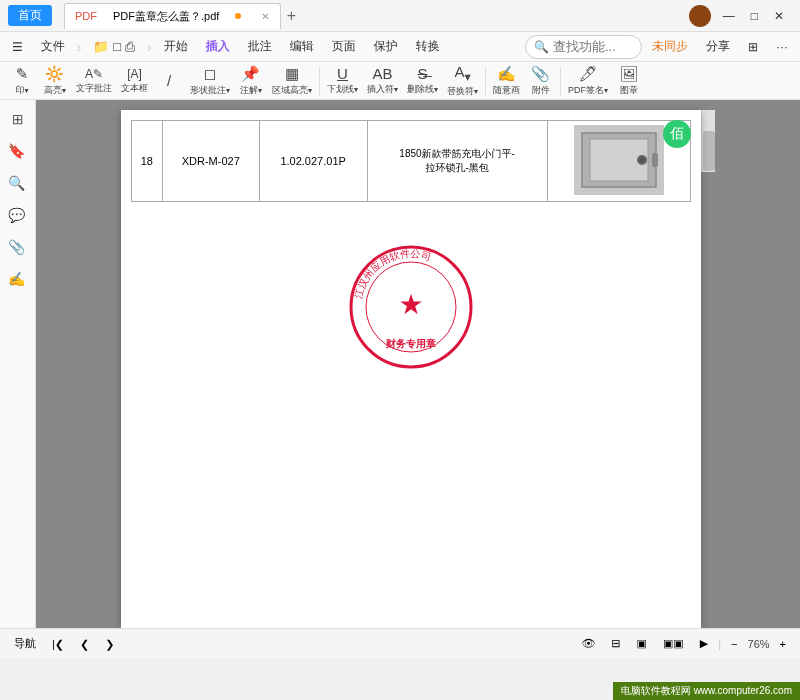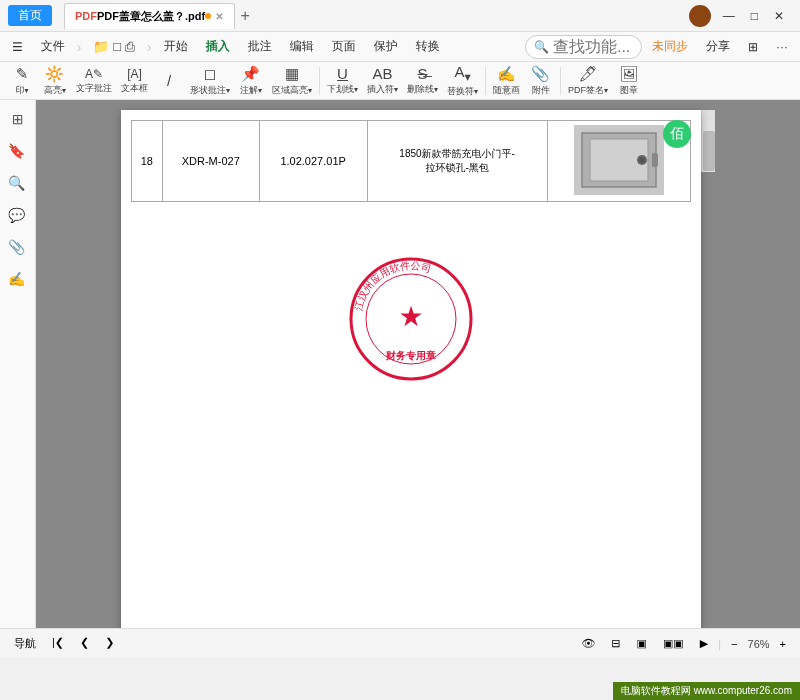--- a/index.html
+++ b/index.html
@@ -15,21 +15,21 @@
     .home-btn {
       background: #1e90ff; color: white; border: none;
       padding: 2px 10px; border-radius: 3px; font-size: 12px; cursor: pointer;
       font-family: Liberation Mono, monospace;
     }
     .tab-area { display: flex; align-items: center; flex: 1; margin-left: 8px; }
     .tab {
       display: flex; align-items: center; background: white;
       border: 1px solid #ccc; border-bottom: none;
       padding: 2px 10px; border-radius: 3px 3px 0 0;
-      font-size: 11px; gap: 0; height: 26px; font-weight: bold;
+      font-size: 11px; gap: 16px; height: 26px;
     }
     .tab-icon { color: #e74c3c; font-size: 11px; }
     .tab-dot { width: 6px; height: 6px; background: #ff9800; border-radius: 50%; }
     .tab-close { font-size: 10px; color: #999; cursor: pointer; margin-left: 4px; }
     .new-tab-btn { background: none; border: none; font-size: 16px; cursor: pointer; color: #666; padding: 0 6px; }
     .title-bar-right {
       display: flex; align-items: center; gap: 2px; margin-left: auto;
     }
     .win-btn { background: none; border: none; cursor: pointer; font-size: 12px; padding: 4px 8px; color: #333; }
     .avatar { width: 22px; height: 22px; background: #8B4513; border-radius: 50%; overflow: hidden; margin-right: 4px; }
@@ -46,21 +46,21 @@
       border-radius: 3px; color: #333;
     }
     .menu-sep { color: #ccc; font-size: 14px; margin: 0 2px; }
     .toolbar-sep { width: 1px; height: 28px; background: #ddd; margin: 0 2px; }
     .search-box {
       display: flex; align-items: center; background: white;
       border: 1px solid #ccc; border-radius: 12px;
       padding: 2px 8px; gap: 4px; height: 24px;
     }
     .search-box input {
-      border: none; outline: none; font-size: 16px; width: 80px;
+      border: none; outline: none; font-size: 13px; width: 80px;
       font-family: inherit;
     }
 
     
     .toolbar2 {
       display: flex; align-items: center; height: 38px;
       background: #f9f9f9; border-bottom: 1px solid #e0e0e0;
       padding: 0 6px; gap: 1px;
     }
     .tb2-btn {
@@ -98,21 +98,21 @@
       background: #888; padding: 10px;
     }
     .pdf-page {
       background: white; width: 580px; min-height: 520px;
       box-shadow: 0 2px 8px rgba(0,0,0,0.3);
       position: relative; padding: 10px;
     }
 
     
     .pdf-table {
-      width: 100%; border-collapse: collapse; margin-bottom: 32px;
+      width: 100%; border-collapse: collapse; margin-bottom: 20px;
     }
     .pdf-table td, .pdf-table th {
       border: 1px solid #aaa; padding: 4px; font-size: 11px;
       text-align: center; vertical-align: middle;
     }
     .pdf-table .desc { font-size: 10px; text-align: center; }
 
     
     .stamp-area {
       display: flex; justify-content: center; align-items: center;
@@ -136,21 +136,21 @@
       width: 12px; height: 40px; background: #bbb;
       border-radius: 3px; margin: 1px auto; cursor: pointer;
     }
 
     
     .status-bar {
       display: flex; align-items: center; height: 30px;
       background: #f5f5f5; border-top: 1px solid #ddd;
       padding: 0 8px; gap: 6px; font-size: 11px; color: #444;
     }
-    .status-left { display: flex; align-items: flex-start; gap: 4px; }
+    .status-left { display: flex; align-items: flex-end; gap: 4px; }
     .status-right {
       margin-left: auto; display: flex; align-items: center; gap: 4px;
     }
     .status-btn {
       padding: 2px 6px; cursor: pointer; border-radius: 3px; font-size: 11px;
       background: none; border: none; font-family: inherit;
     }
     .zoom-display {
       display: flex; align-items: center; gap: 2px;
     }
@@ -183,21 +183,21 @@
 
 <div class="menu-bar">
   <span class="menu-item">☰</span>
   <span class="menu-item">文件</span>
   <span class="menu-sep">›</span>
   <span class="menu-item">
     <span style="font-size:13px;">📁 □ ⎙</span>
   </span>
   <span class="menu-sep">›</span>
   <span class="menu-item">开始</span>
-  <span class="menu-item active" style="color:#15803d;font-weight:bold;">插入</span>
+  <span class="menu-item active" style="color:#8b5cf6;font-weight:bold;">插入</span>
   <span class="menu-item">批注</span>
   <span class="menu-item">编辑</span>
   <span class="menu-item">页面</span>
   <span class="menu-item">保护</span>
   <span class="menu-item">转换</span>
   <div class="search-box" style="margin-left:auto;">
     <span>🔍</span>
     <input type="text" placeholder="查找功能..." style="">
   </div>
   <span class="menu-item" style="color:#e67e22;">未同步</span>

